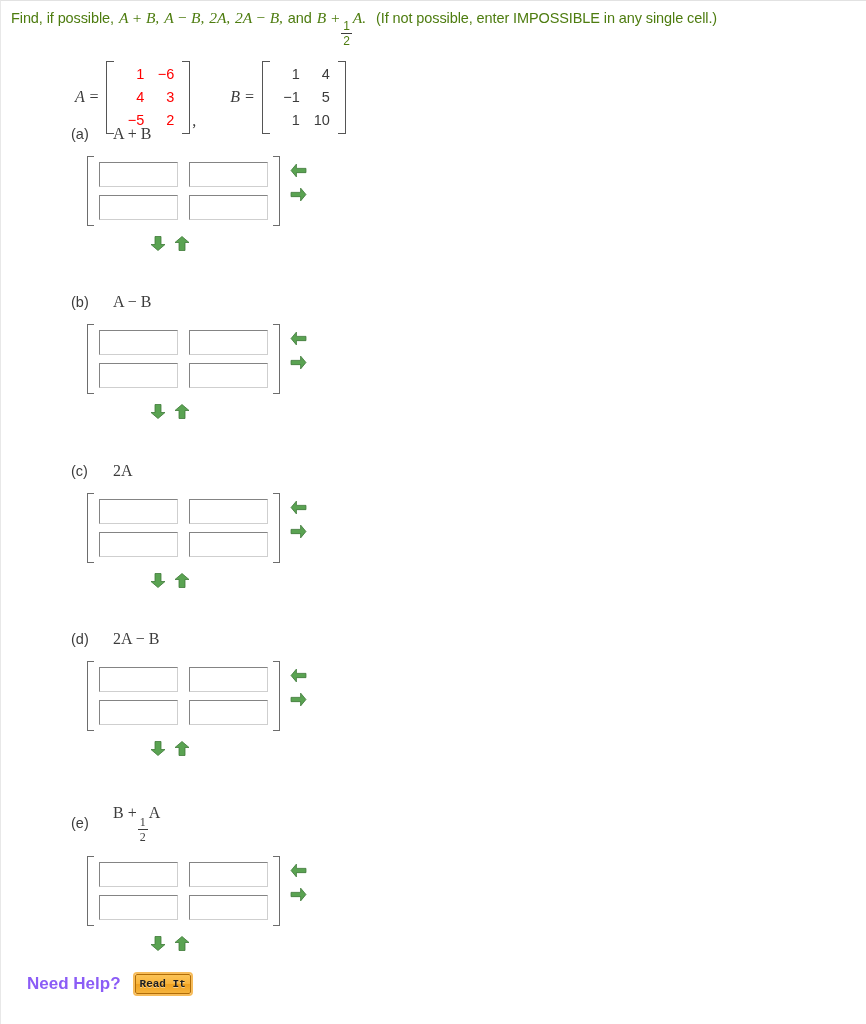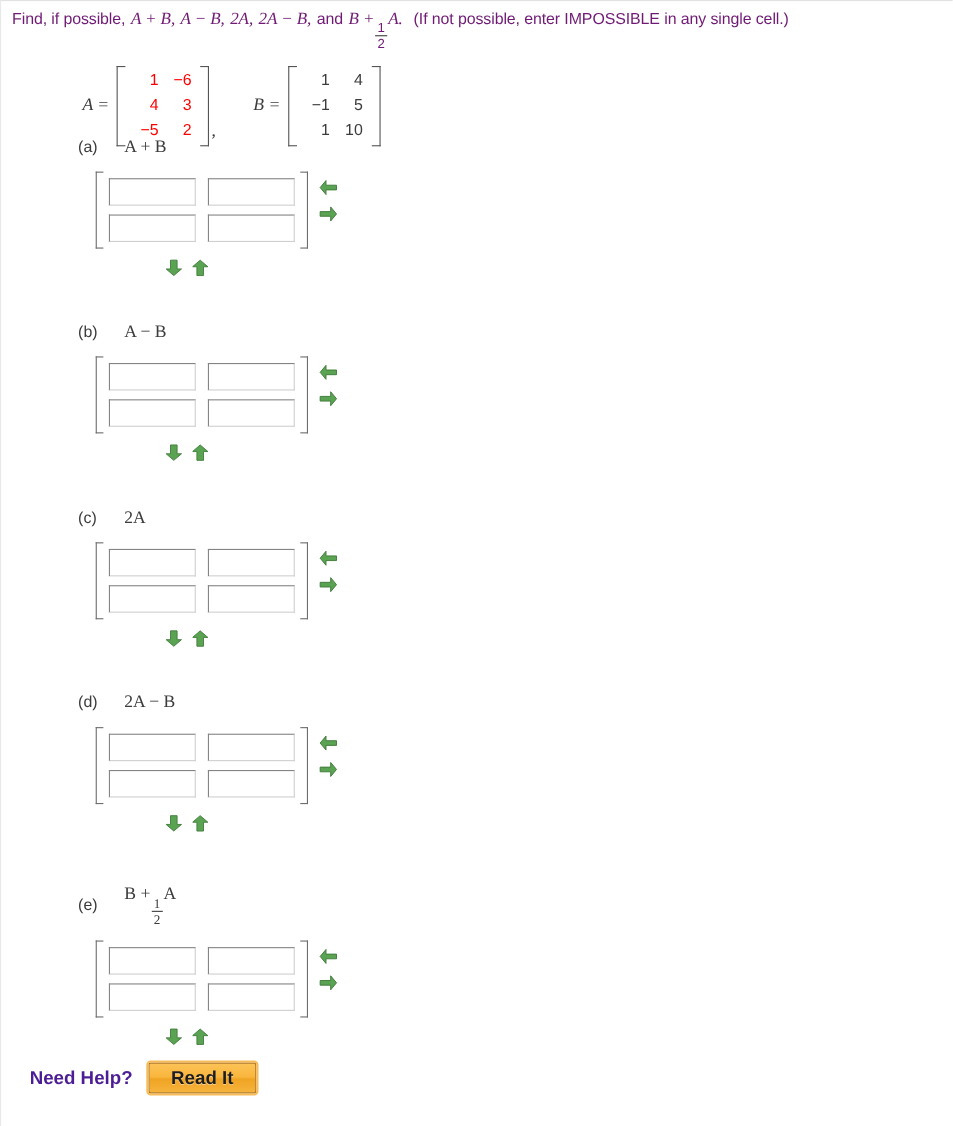--- a/index.html
+++ b/index.html
@@ -18,21 +18,21 @@
     color: #3a3a3a;
     position: relative;
     border-top: 1px solid #e2e2e2;
     border-left: 1px solid #e8e8e8;
   }
 
   
   .prompt {
     padding: 8px 0 0 10px;
     font-size: 14.5px;
-    color: #701a75;
+    color: #4d7c0f;
     white-space: nowrap;
     letter-spacing: -0.1px;
   }
   .var { font-style: italic; font-family: "Liberation Serif", serif; font-size: 15.5px; }
   .sp { display: inline-block; width: 5px; }
 
   
   .frac {
     display: inline-flex;
     flex-direction: column;
@@ -169,36 +169,36 @@
 
   
   .need-help {
     position: absolute;
     left: 26px;
     bottom: 30px;
     display: flex;
     align-items: center;
   }
   .need-help-label {
-    color: #4c1d95;
+    color: #8b5cf6;
     font-weight: bold;
     font-size: 17px;
     font-family: "Liberation Sans", sans-serif;
     margin-right: 14px;
   }
   .read-it {
     background: linear-gradient(to bottom, #fcc356 0%, #f9b53c 48%, #f0a322 52%, #f5b33c 100%);
     border: 1px solid #b06d08;
     outline: 2px solid #f7bc5a;
     border-radius: 2px;
-    padding: 3px 20px;
-    font-size: 17px;
+    padding: 3px 4px;
+    font-size: 11px;
     font-weight: bold;
     color: #1d1d1d;
-    font-family: Liberation Sans, sans-serif;
+    font-family: Liberation Mono, monospace;
     cursor: pointer;
     text-shadow: 0 1px 0 rgba(255,255,255,.45);
   }
 </style>
 </head>
 <body>
 
 <div class="prompt">
   <span>Find, if possible,</span><span class="sp"></span><span class="var">A + B,</span><span class="sp"></span><span class="var">A − B,</span><span class="sp"></span><span class="var">2A,</span><span class="sp"></span><span class="var">2A − B,</span><span class="sp"></span><span>and</span><span class="sp"></span><span class="var">B +</span><span class="frac">
       <span class="num">1</span>

